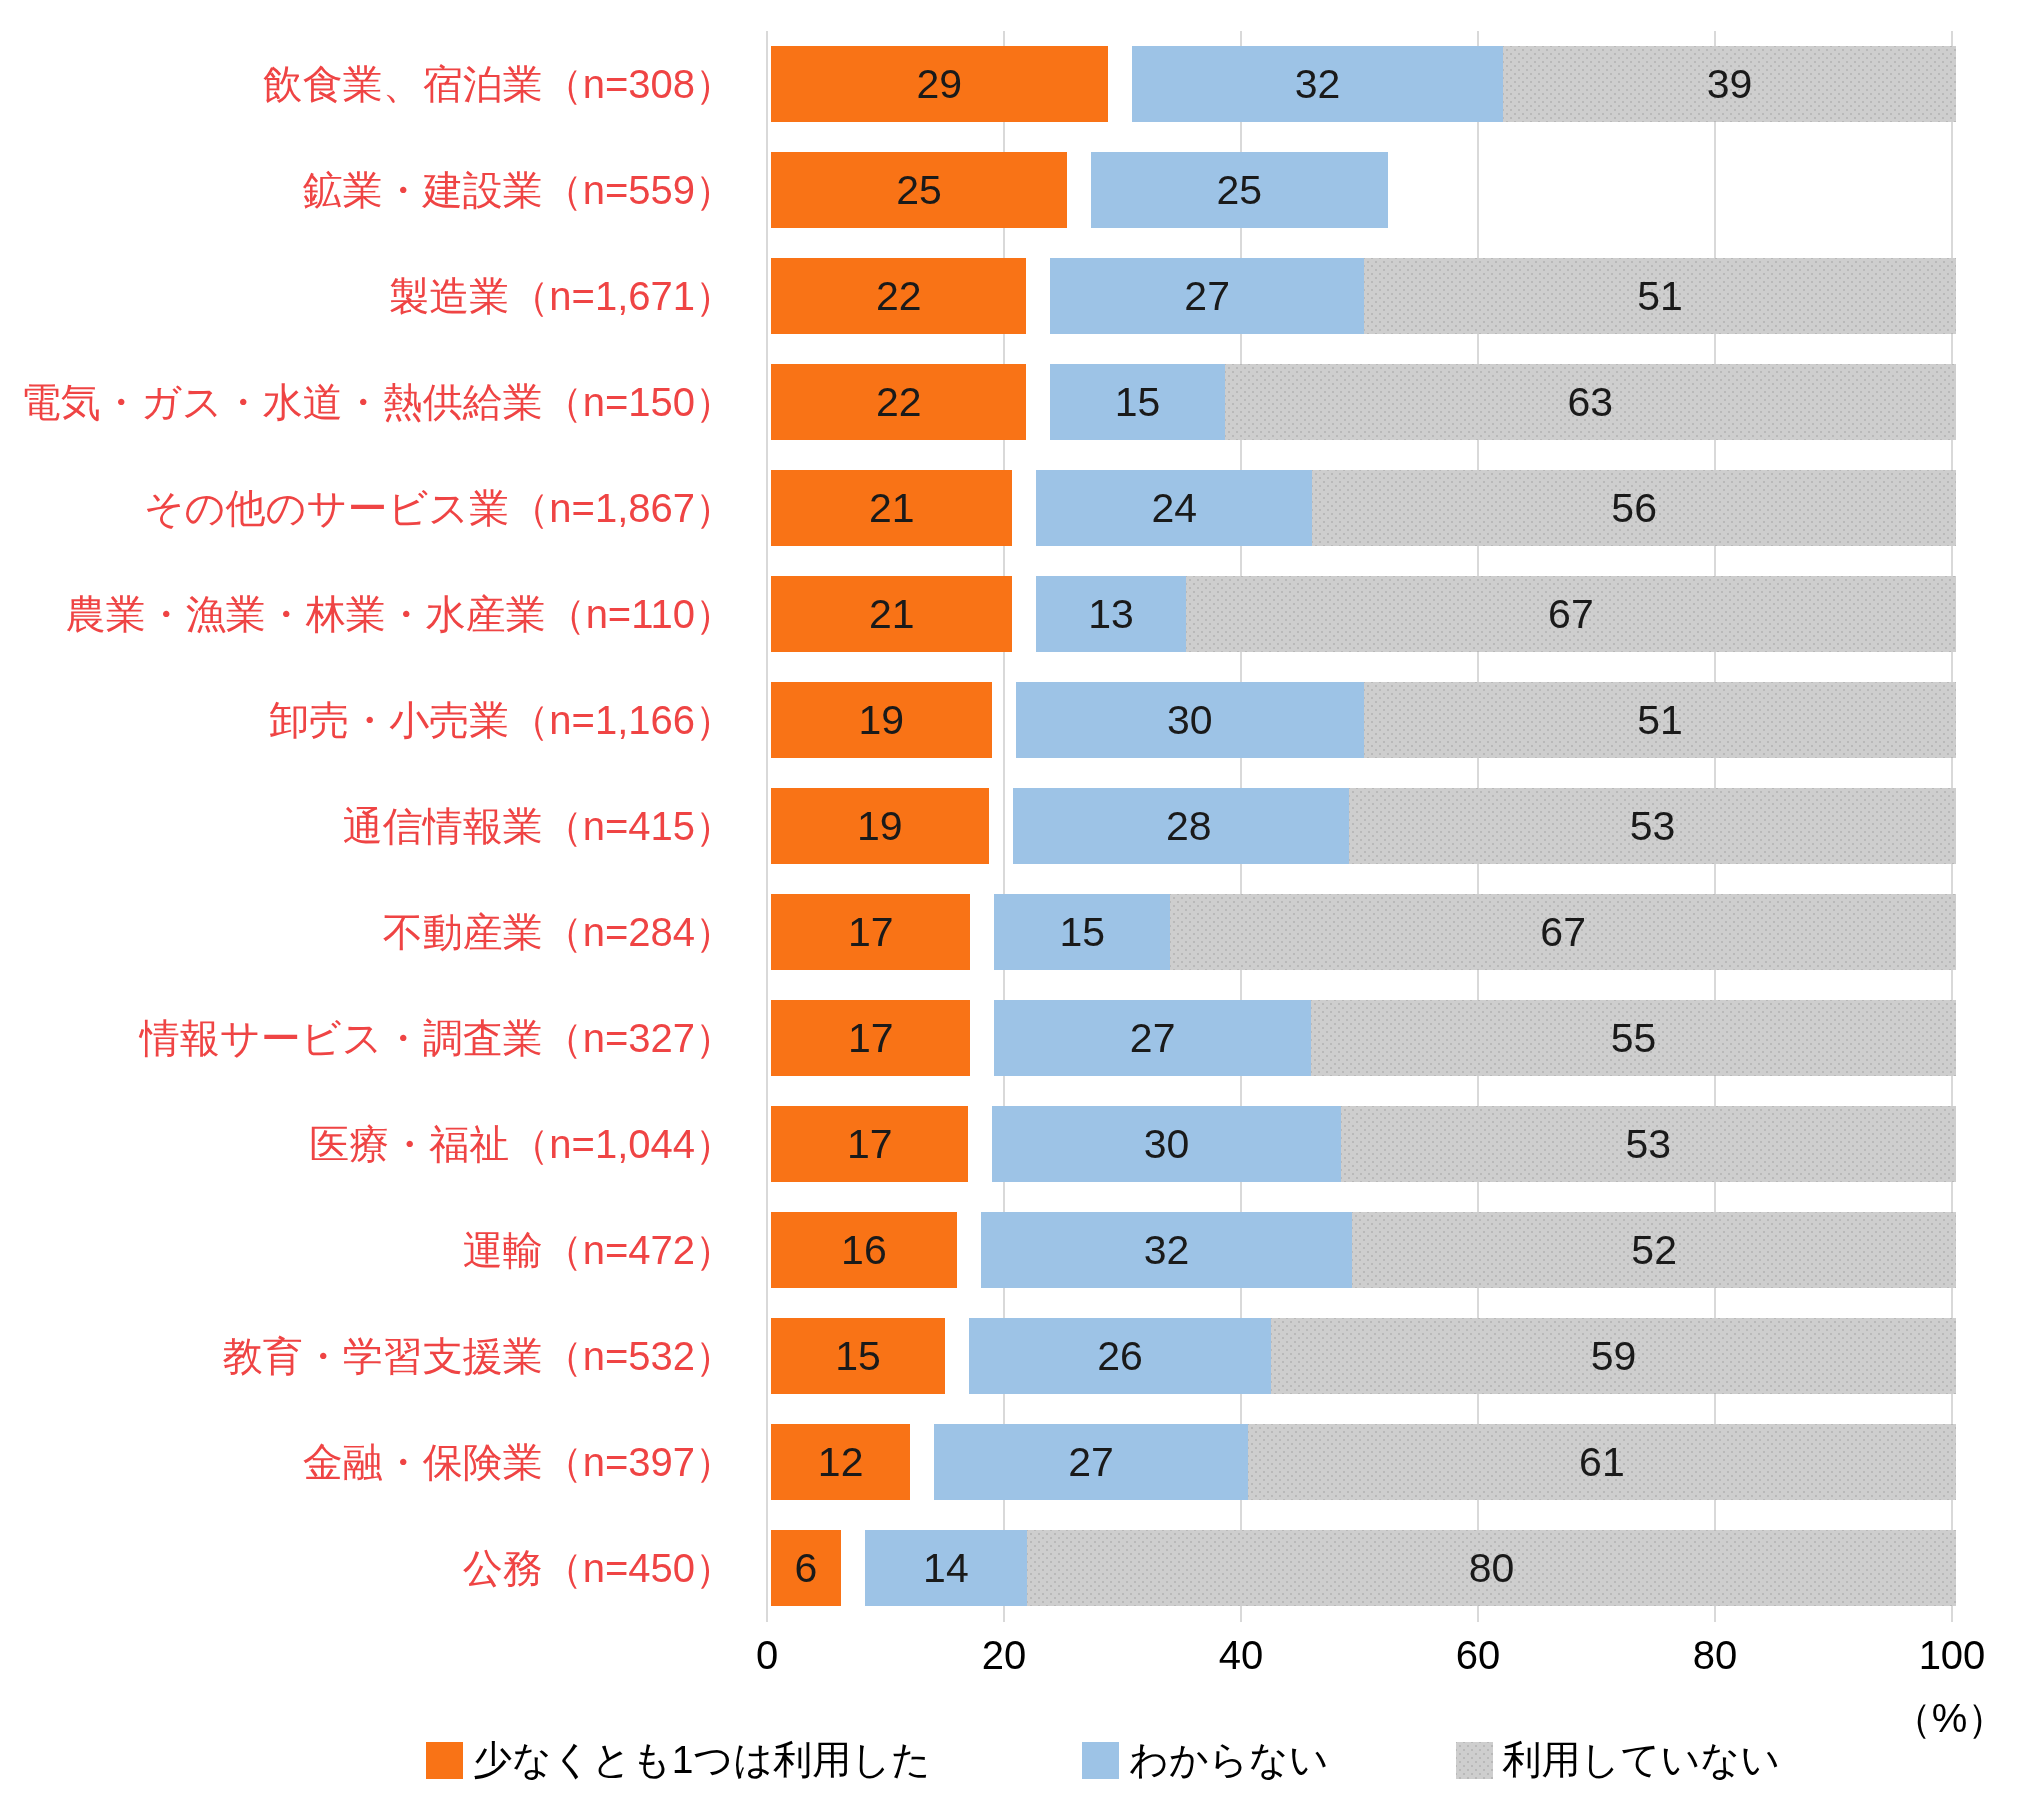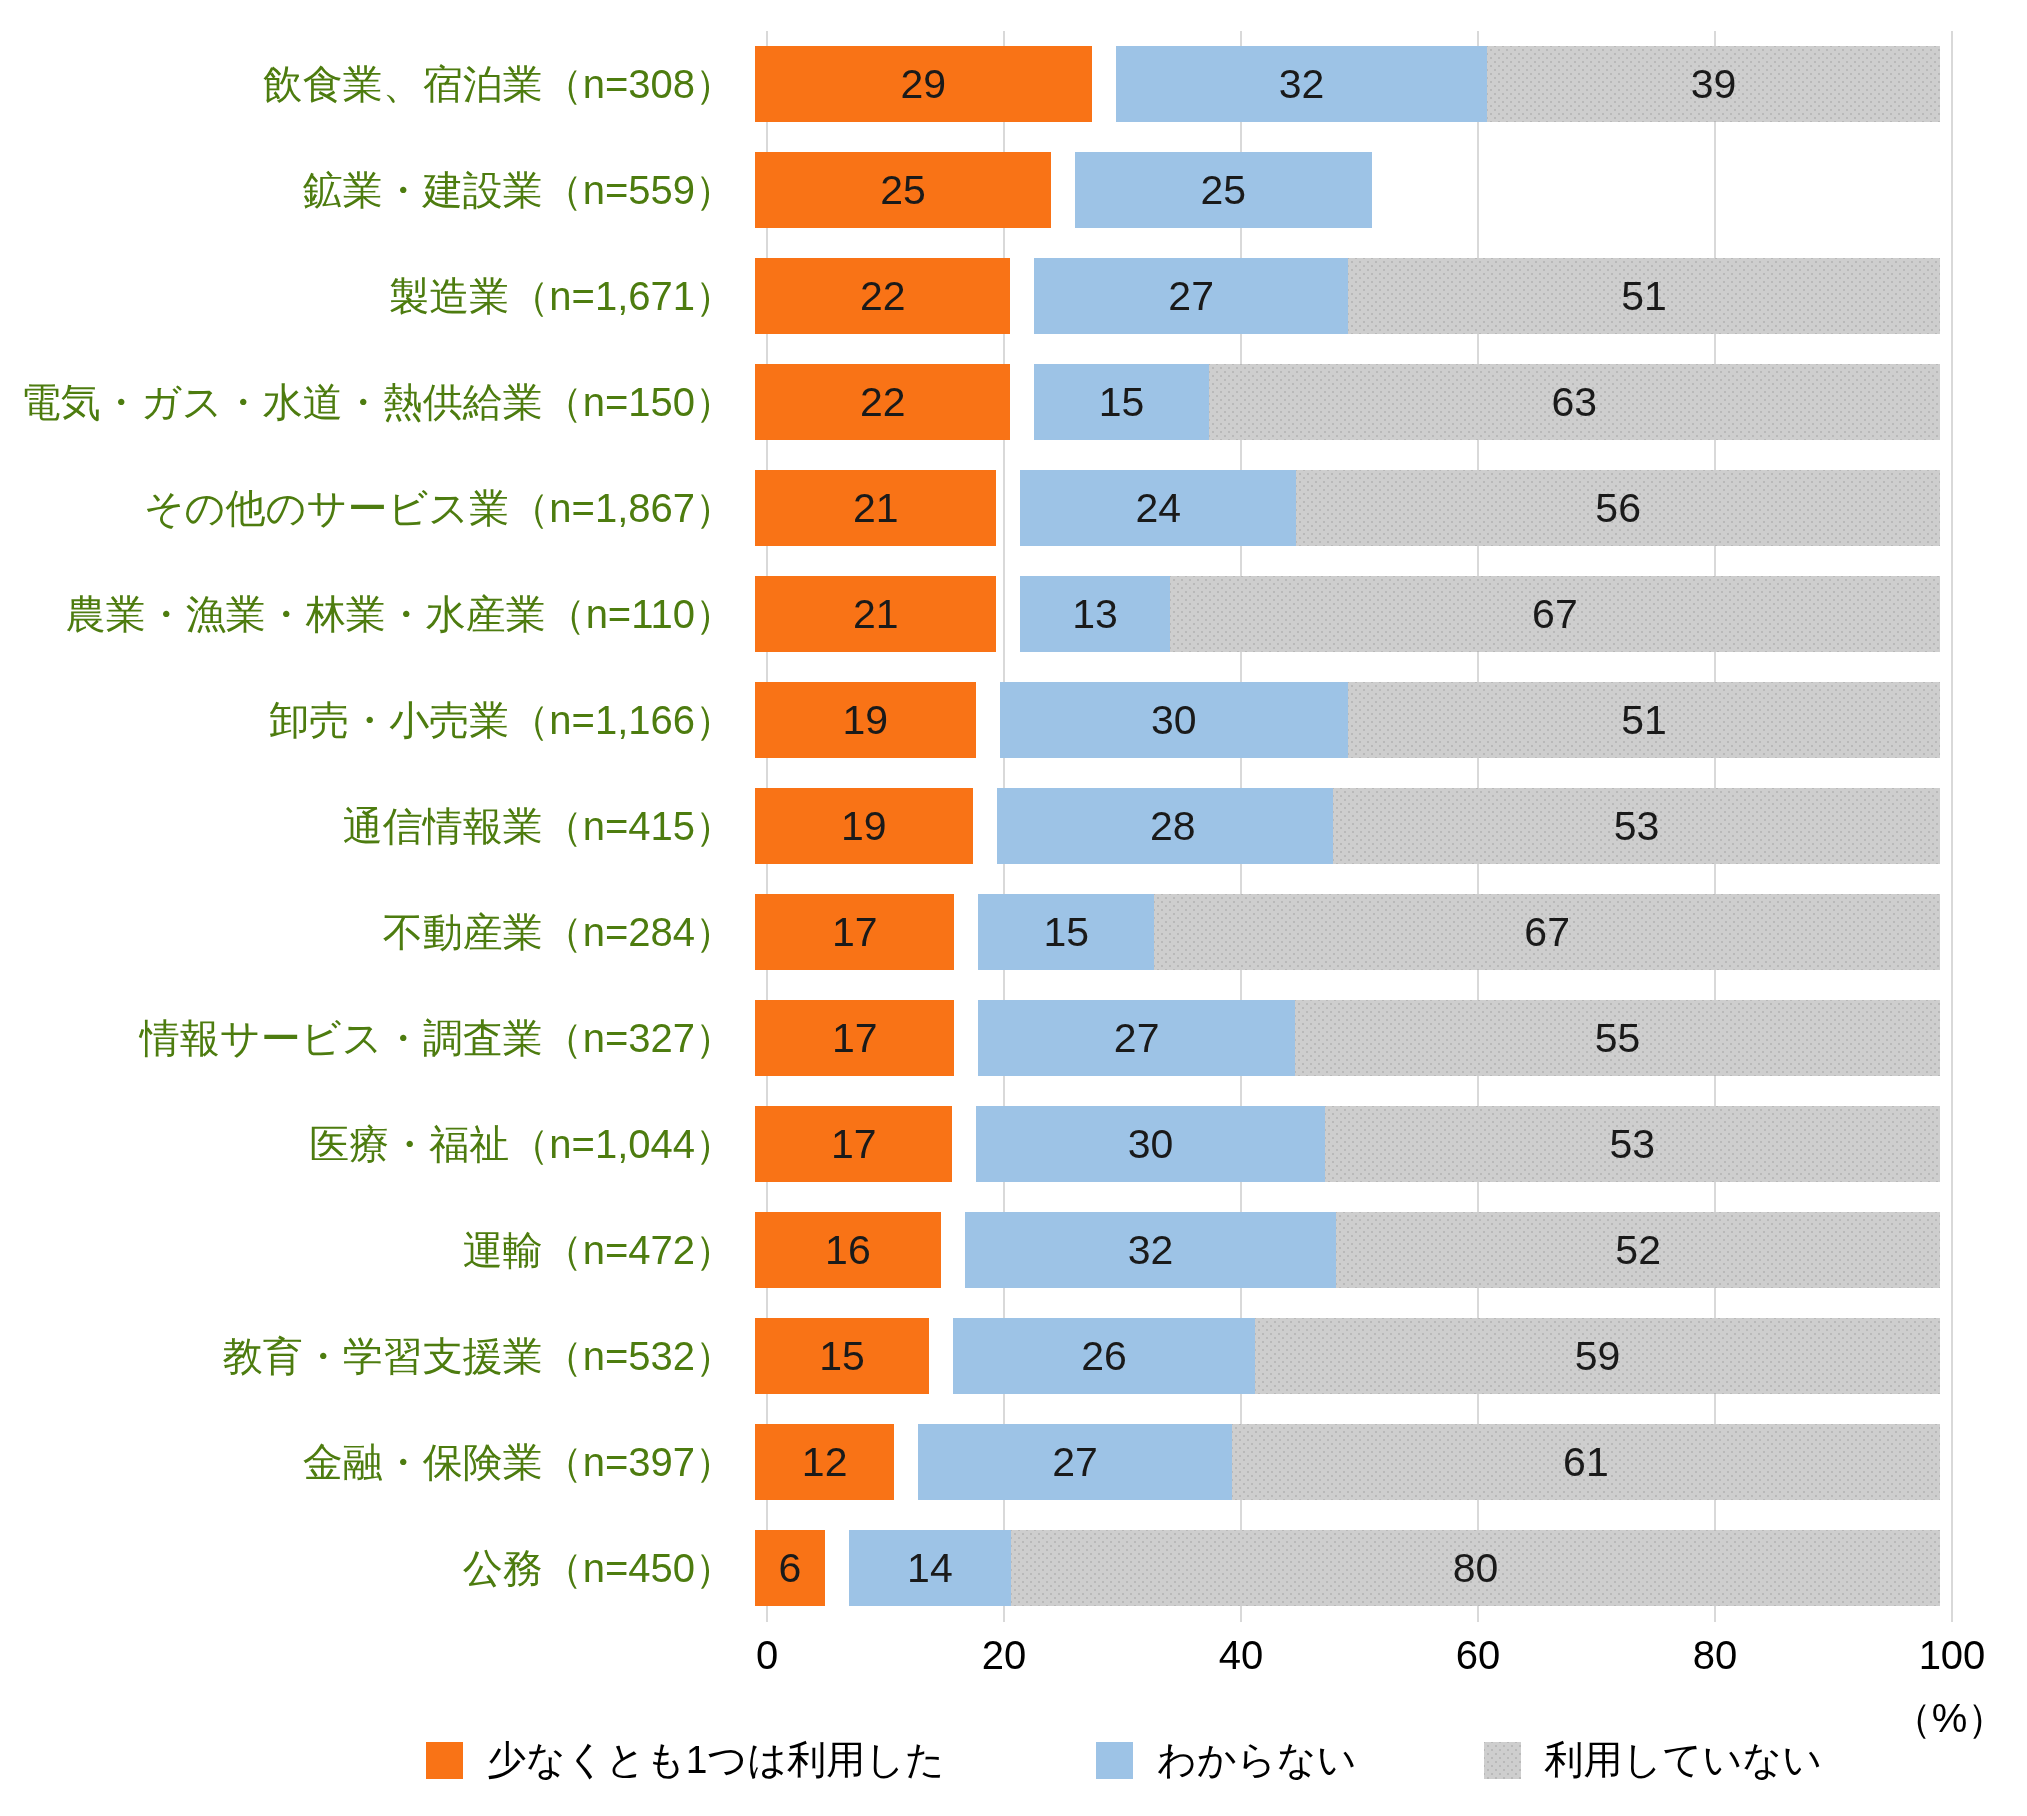--- a/index.html
+++ b/index.html
@@ -7,22 +7,22 @@
        font-family:"Liberation Sans","DejaVu Sans",sans-serif;}
   .chart{position:relative;width:2027px;height:1817px;background:#ffffff;}
 
   
   .gridlines{position:absolute;top:31px;left:767px;width:1185px;height:1591px;z-index:0;}
   .gridline{position:absolute;top:0;width:1.8px;height:100%;background:#d9d9d9;}
 
   
   .rows{position:absolute;top:31px;left:0;width:2027px;z-index:1;}
   .row{display:flex;align-items:center;height:106px;}
-  .row-label{width:735px;padding-right:20px;text-align:right;font-size:40px;
-             color:#4d7c0f;white-space:nowrap;letter-spacing:0;}
+  .row-label{width:735px;padding-right:36px;text-align:right;font-size:40px;
+             color:#ef4444;white-space:nowrap;letter-spacing:0;}
   .row-bars{width:1185px;height:76px;display:flex;}
   .seg{height:100%;display:flex;align-items:center;justify-content:center;overflow:visible;}
   .seg span{font-size:41px;color:#1a1a1a;line-height:1;}
 
   .fill-used{background:#f97316;}
   .fill-unknown{background:#9DC3E6;margin-left:24px;}
   .fill-notused{
     background-color:#cecece;
     background-image:
       radial-gradient(circle,#b9b9b9 1.3px,rgba(0,0,0,0) 1.5px),
@@ -33,21 +33,21 @@
 
   
   .axis{position:absolute;top:1633px;left:767px;width:1185px;height:53px;z-index:1;}
   .tick{position:absolute;top:0;transform:translateX(-50%);font-size:40px;color:#000;}
   .axis-unit{position:absolute;top:1691px;left:1887px;width:125px;text-align:center;
              font-size:40px;color:#000;}
 
   
   .legend{position:absolute;top:1733px;left:426px;display:flex;align-items:center;
           gap:127px;z-index:1;}
-  .legend-item{display:flex;align-items:center;gap:24px;}
+  .legend-item{display:flex;align-items:center;gap:10px;}
   .legend-swatch{width:37px;height:37px;flex:0 0 auto;}
   .legend-label{font-size:39px;color:#000;white-space:nowrap;}
 </style>
 </head>
 <body>
 
 <div class="chart">
   <div class="gridlines">
       <div class="gridline" style="left: -0.9px;"></div>
       <div class="gridline" style="left: 236px;"></div>

